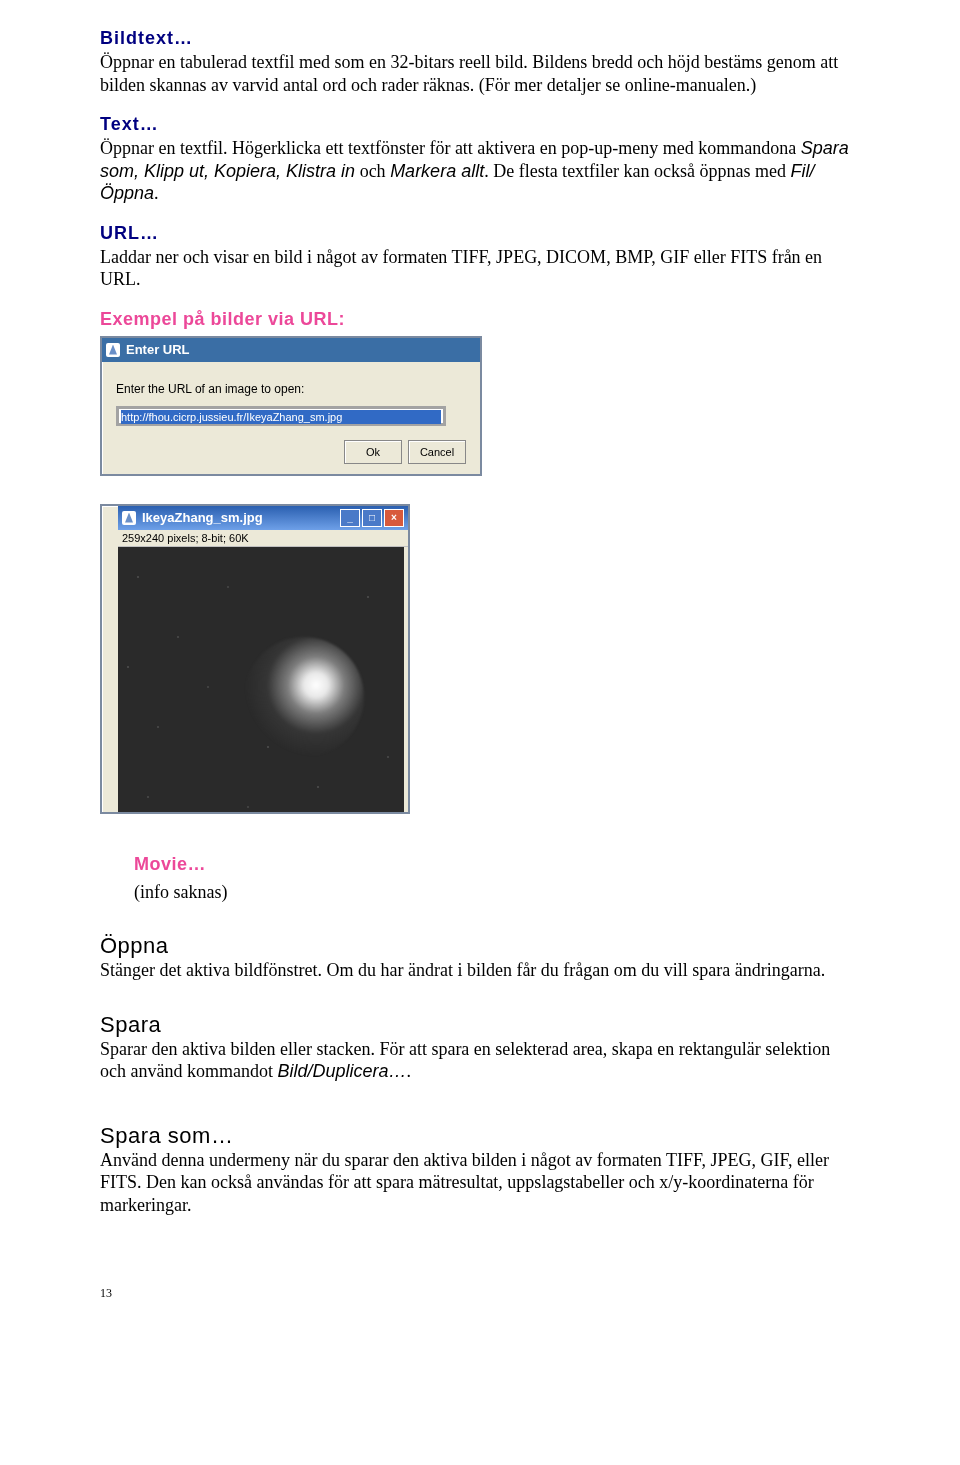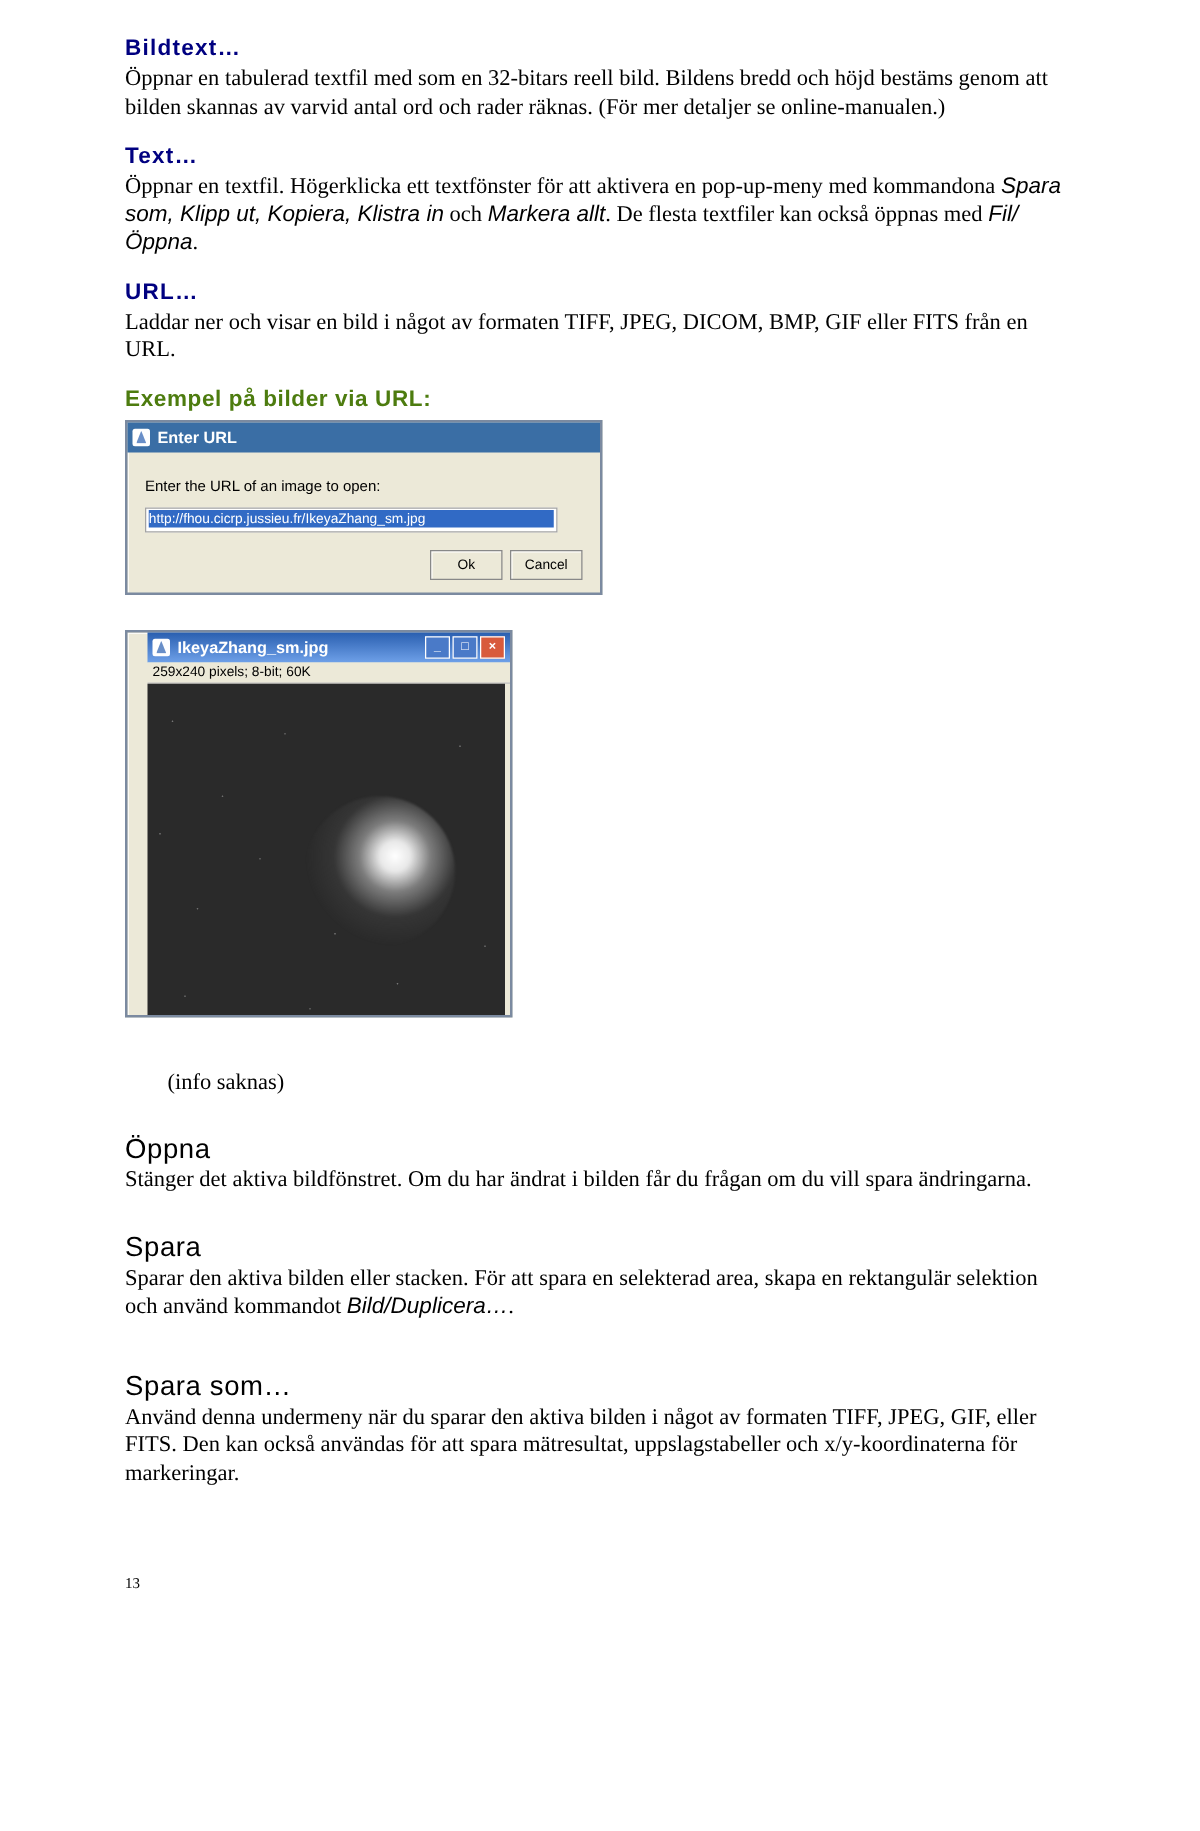--- a/index.html
+++ b/index.html
@@ -29,21 +29,21 @@
     margin: 0 0 18px 0;
   }
   .body-text .menu-path {
     font-family: Arial, Helvetica, sans-serif;
     font-style: italic;
   }
   .subheading {
     font-family: Arial, Helvetica, sans-serif;
     font-weight: bold;
     font-size: 18px;
-    color: #4d7c0f;
+    color: #ec4899;
     margin: 10px 0 6px 0;
     letter-spacing: 0.5px;
   }
   .url-example {
     font-style: italic;
     font-size: 18px;
     margin: 0 0 18px 0;
   }
   .screenshots {
     display: flex;
@@ -112,21 +112,21 @@
   .dialog-body {
     padding: 20px 14px 10px 14px;
   }
   .dlg-label {
     font-size: 12px;
     margin-bottom: 10px;
   }
   .dlg-input {
     width: 330px;
     height: 20px;
-    border: 1px solid #a3a3a3;
+    border: 3px solid #a3a3a3;
     background: #fff;
     padding: 1px 2px;
     box-sizing: border-box;
   }
   .dlg-input span {
     display: inline-block;
     background: #316ac5;
     color: #fff;
     font-size: 11px;
     padding: 1px 0;
@@ -264,20 +264,21 @@
       <div class="img-statusbar">259x240 pixels; 8-bit; 60K</div>
       <div class="img-canvas">
         <div class="stars"></div>
         <div class="comet-glow"></div>
       </div>
     </div>
 
   </div>
 
   <div class="movie-block">
+    <div class="subheading" style="font-style:normal;">Movie…</div>
     <p class="body-text" style="margin-bottom:18px;">(info saknas)</p>
   </div>
 
   <div class="section-heading">Öppna</div>
   <p class="body-text">Stänger det aktiva bildfönstret. Om du har ändrat i bilden får du frågan om du vill spara ändringarna.</p>
 
   <div class="section-heading">Spara</div>
   <p class="body-text">
     <span>Sparar den aktiva bilden eller stacken. För att spara en selekterad area, skapa en rektangulär selektion och använd kommandot </span><span class="menu-path">Bild/Duplicera…</span><span>.</span>
   </p>

